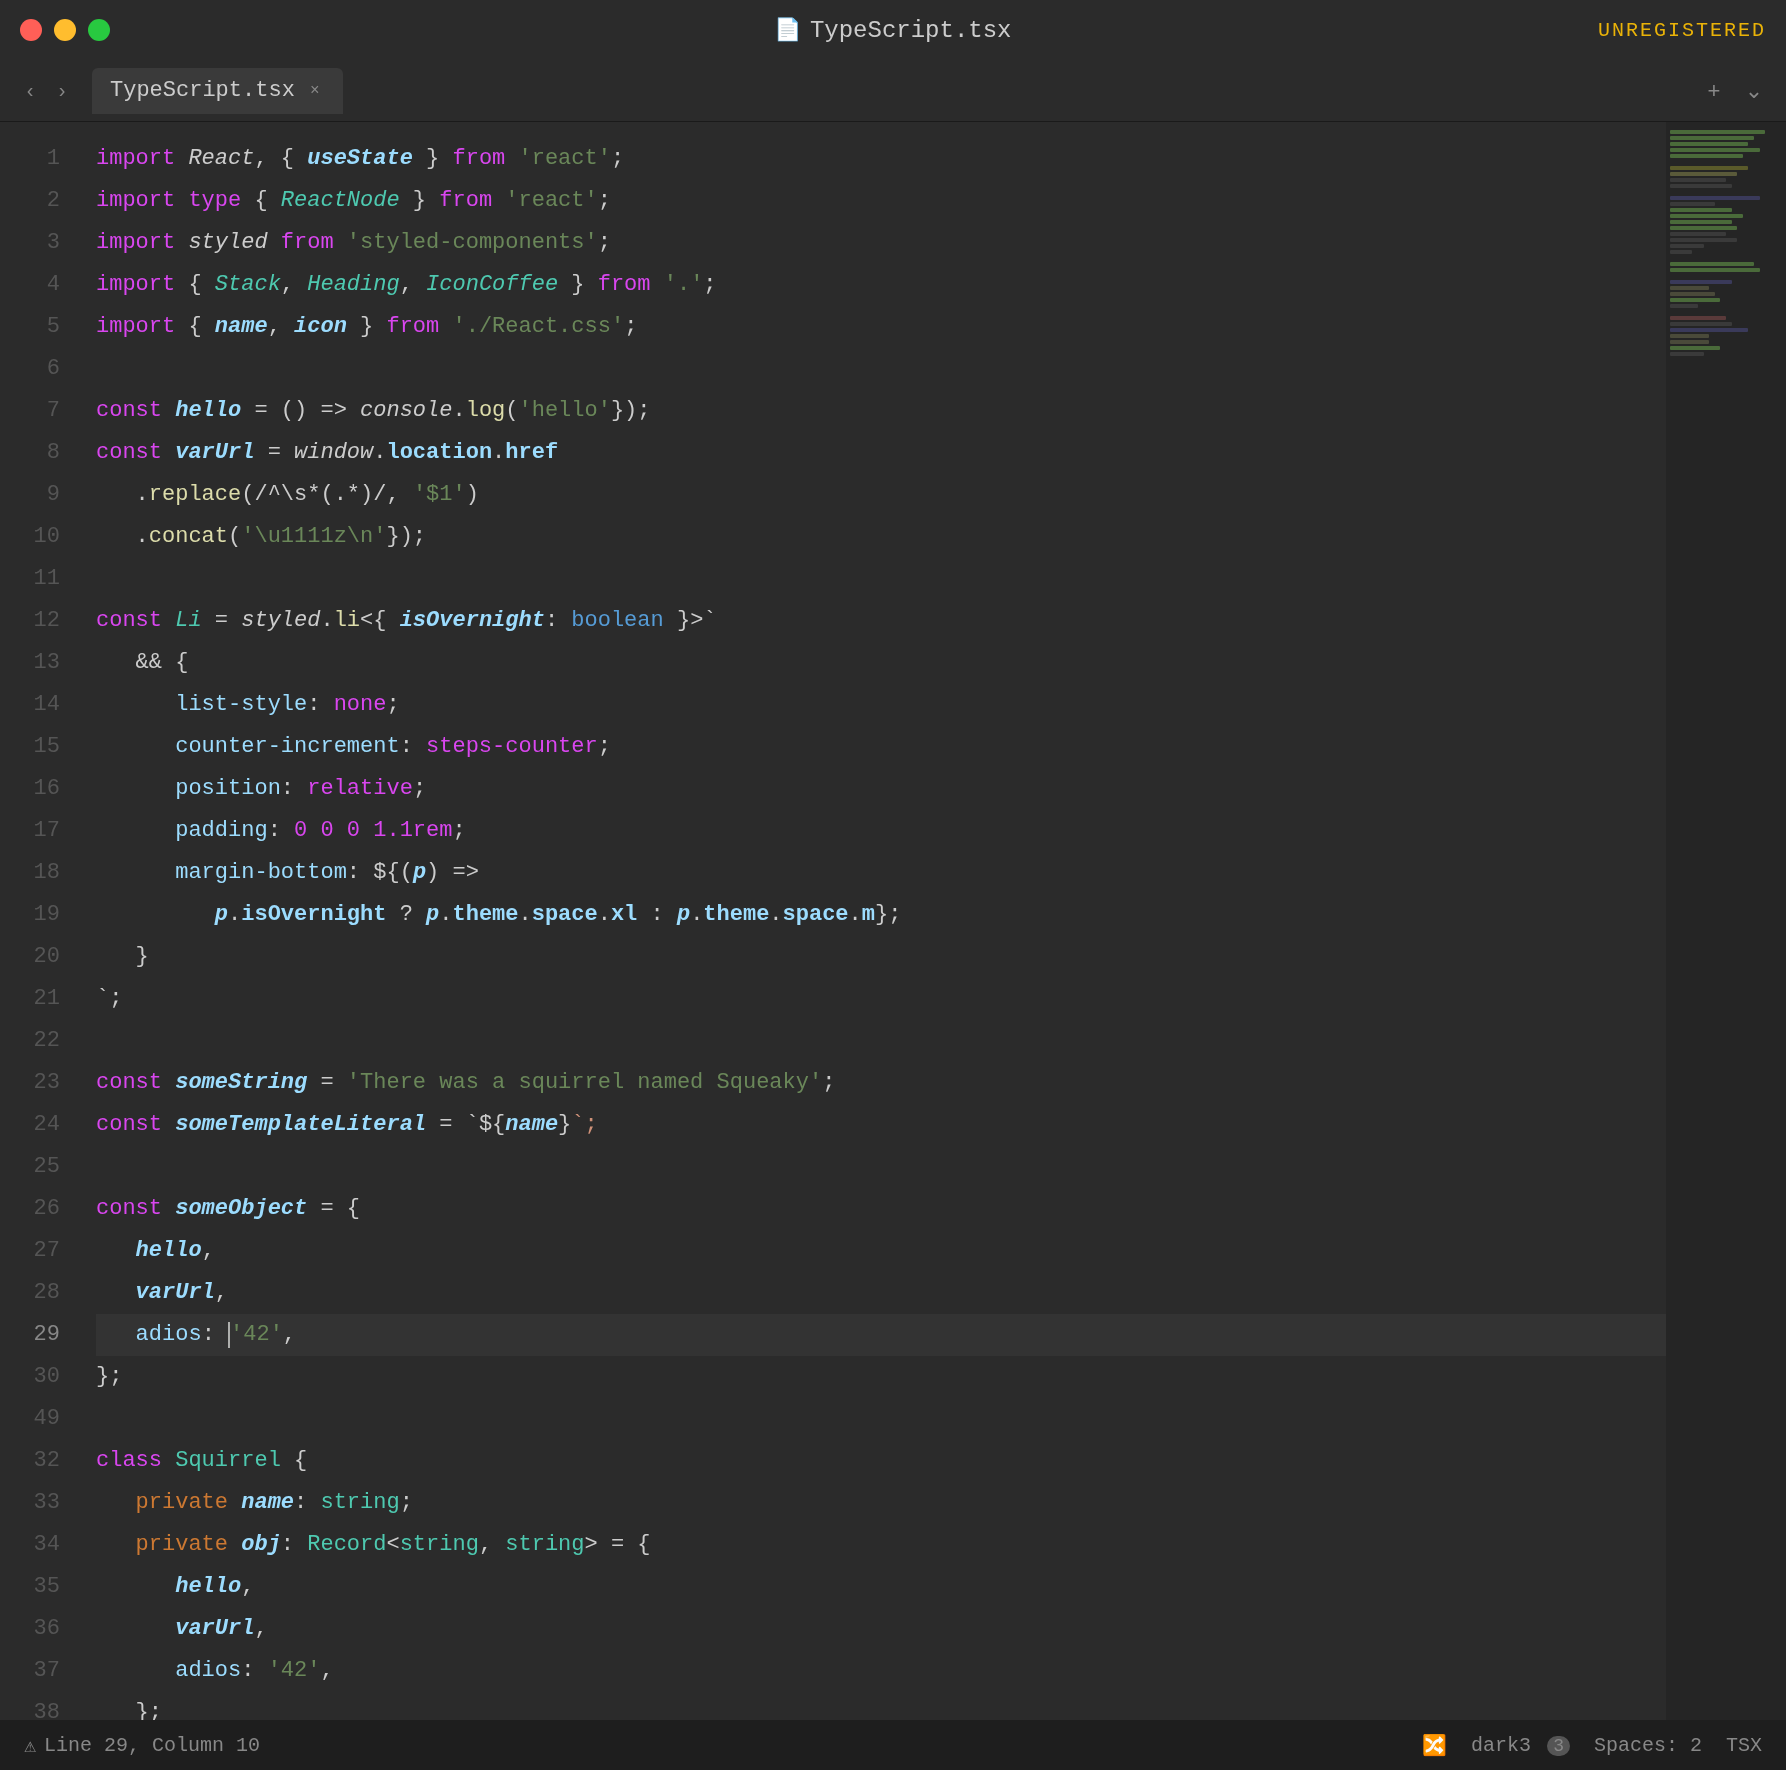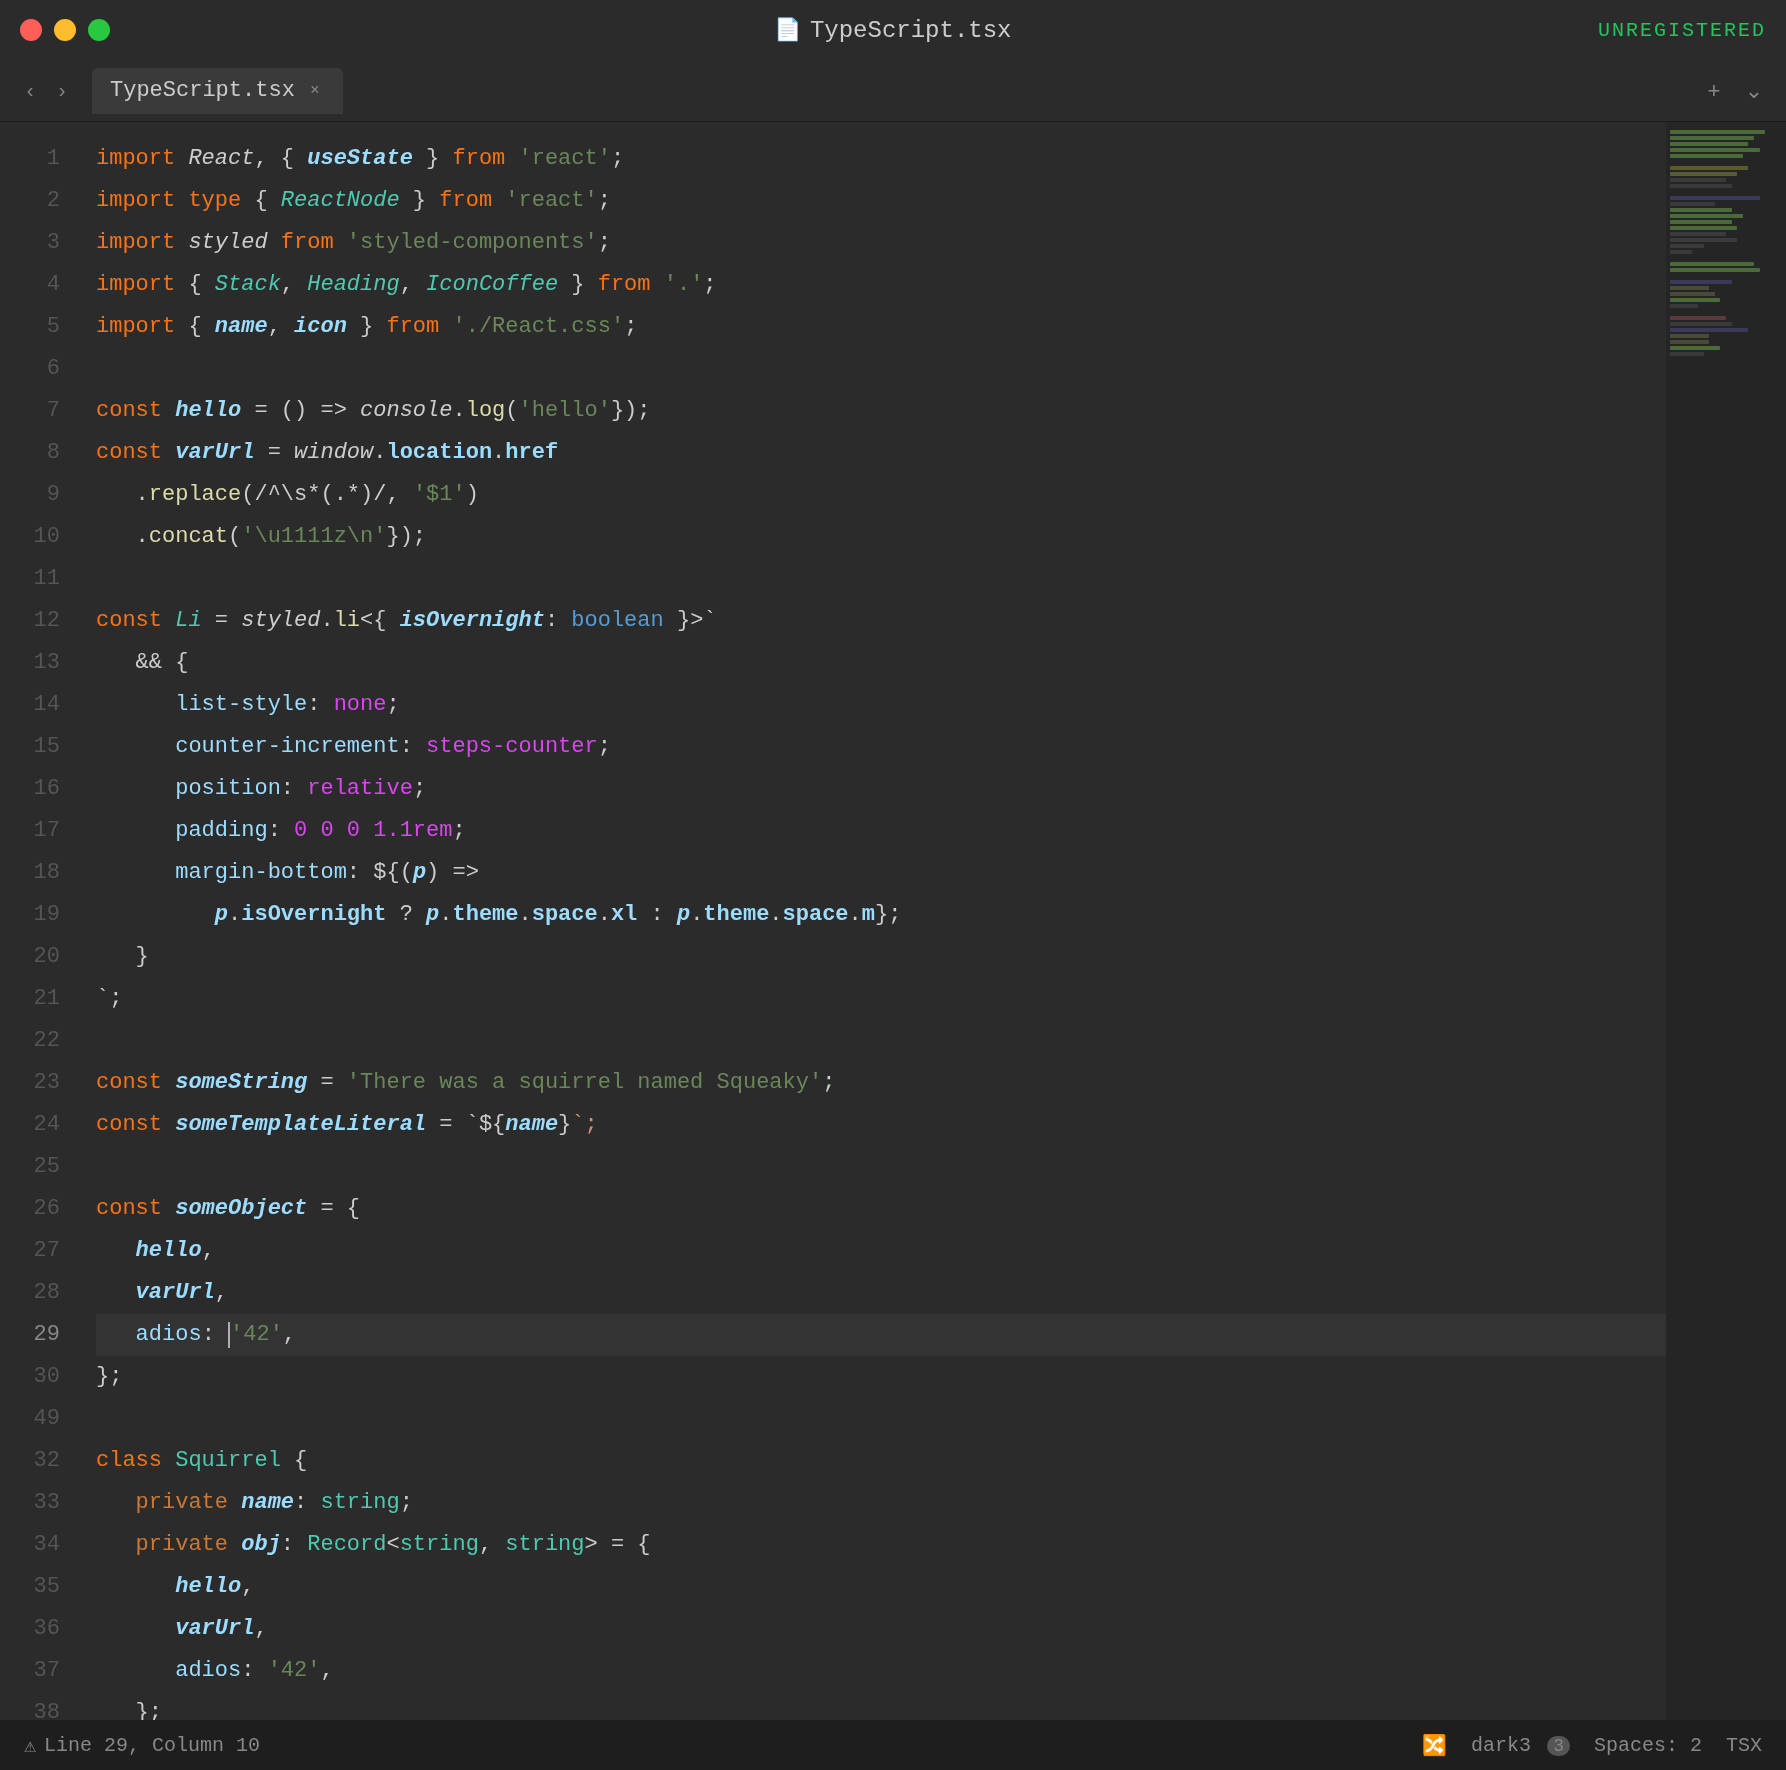--- a/index.html
+++ b/index.html
@@ -49,21 +49,21 @@
       display: flex;
       align-items: center;
       gap: 8px;
       color: #cccccc;
       font-size: 24px;
     }
 
     .titlebar-right {
       position: absolute;
       right: 20px;
-      color: #22c55e;
+      color: #eab308;
       font-size: 20px;
       letter-spacing: 2px;
       text-align: right;
     }
 
     
     .tabbar {
       height: 62px;
       background: #2b2b2b;
       display: flex;
@@ -207,21 +207,21 @@
     }
 
     .statusbar-right {
       margin-left: auto;
       display: flex;
       align-items: center;
       gap: 24px;
     }
 
     
-    .kw { color: #f97316; } 
+    .kw { color: #d946ef; } 
     .type { color: #4ec9b0; } 
     .fn { color: #dcdcaa; } 
     .str-green { color: #6a8759; }
     .italic { font-style: italic; }
     .prop { color: #9cdcfe; font-weight: bold; }
     .punct { color: #cccccc; }
     .bool { color: #569cd6; }
     .css-prop { color: #9cdcfe; }
     .css-val { color: #d946ef; }
     .template { color: #ce9178; }

